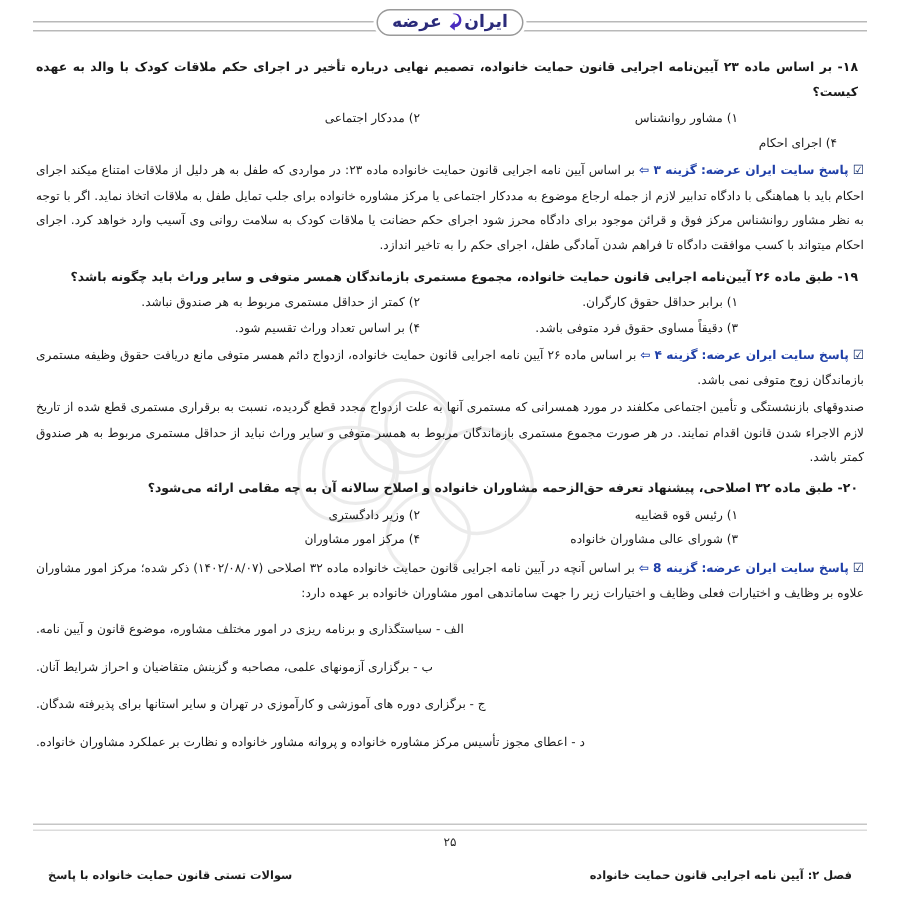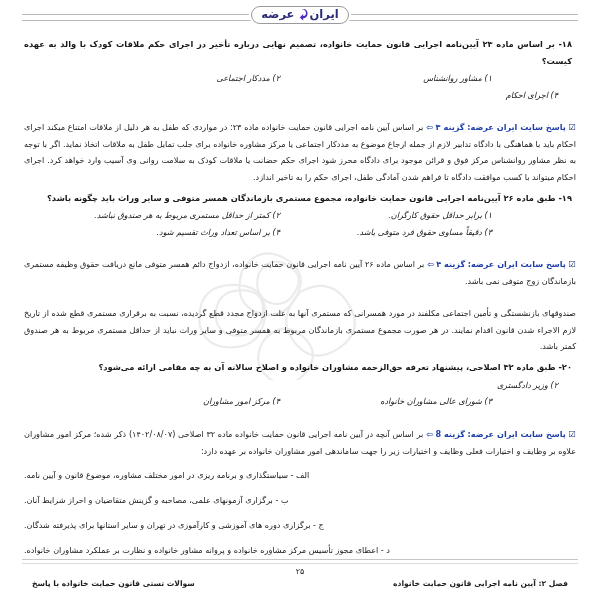--- a/index.html
+++ b/index.html
@@ -111,30 +111,29 @@
   }
   .opt-row {
     display: flex;
     flex-direction: row;
     line-height: 2.05;
   }
   .opt {
     font-size: 8.1px;
     box-sizing: border-box;
     padding-right: 4px;
-    font-style: italic;
   }
   .opt.col-a { width: 50%; padding-right: 86px; }
   .opt.col-b { width: 50%; padding-right: 20px; }
 
   .answer {
     text-align: justify;
     font-size: 8.1px;
     line-height: 2.0;
-    margin: 16px 0 2px 0;
+    margin: 2px 0 2px 0;
     padding: 0 2px;
   }
   .ans-lead {
     color: #1f3fa8;
     font-weight: bold;
   }
   .ans-check {
     color: #16306e;
     font-weight: bold;
     font-size: 8.4px;
@@ -166,21 +165,21 @@
     border-top: 1px solid #c6c6c6;
     border-bottom: 1px solid #dcdcdc;
     margin: 0 auto 2px auto;
     width: 100%;
   }
   .page-num {
     text-align: center;
     font-size: 8px;
     color: #2a2a2a;
     line-height: 1.5;
-    margin-bottom: 1px;
+    margin-bottom: 11px;
   }
   .footer-row {
     display: flex;
     justify-content: space-between;
     align-items: baseline;
     font-size: 7.6px;
     font-weight: bold;
     color: #1d1d1d;
     padding: 0 10px;
   }
@@ -269,20 +268,21 @@
     <p class="answer">صندوقهای بازنشستگی و تأمین اجتماعی مکلفند در مورد همسرانی که مستمری آنها به علت ازدواج مجدد قطع گردیده، نسبت به برقراری مستمری قطع شده از تاریخ لازم الاجراء شدن قانون اقدام نمایند. در هر صورت مجموع مستمری بازماندگان مربوط به همسر متوفی و سایر وراث نباید از حداقل مستمری مربوط به هر صندوق کمتر باشد.</p>
 
     <div class="spacer-sm"></div>
 
     <p class="q-stem">
       <span>۲۰-</span>
       <span>طبق ماده ۳۲ اصلاحی، پیشنهاد تعرفه حق‌الزحمه مشاوران خانواده و اصلاح سالانه آن به چه مقامی ارائه می‌شود؟</span>
     </p>
     <div class="opts">
       <div class="opt-row">
+        <span class="opt col-a">۱) رئیس قوه قضاییه</span>
         <span class="opt col-b">۲) وزیر دادگستری</span>
       </div>
       <div class="opt-row">
         <span class="opt col-a">۳) شورای عالی مشاوران خانواده</span>
         <span class="opt col-b">۴) مرکز امور مشاوران</span>
       </div>
     </div>
     <p class="answer">
       <span class="ans-check">☑</span>
       <span class="ans-lead">پاسخ سایت ایران عرضه:</span>

